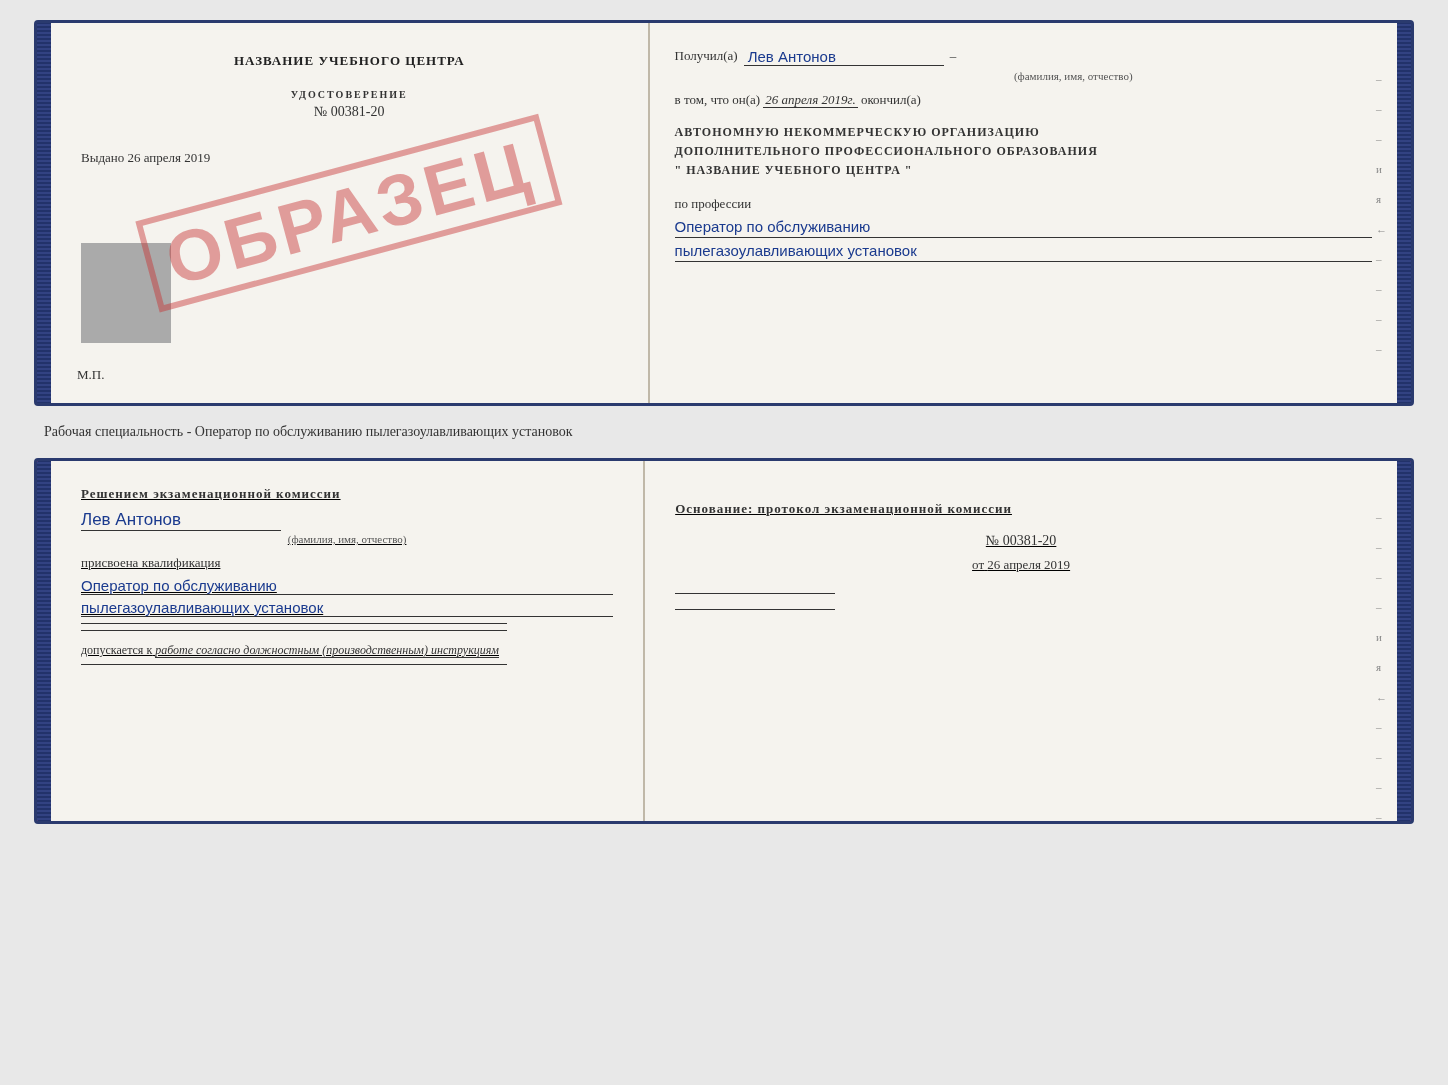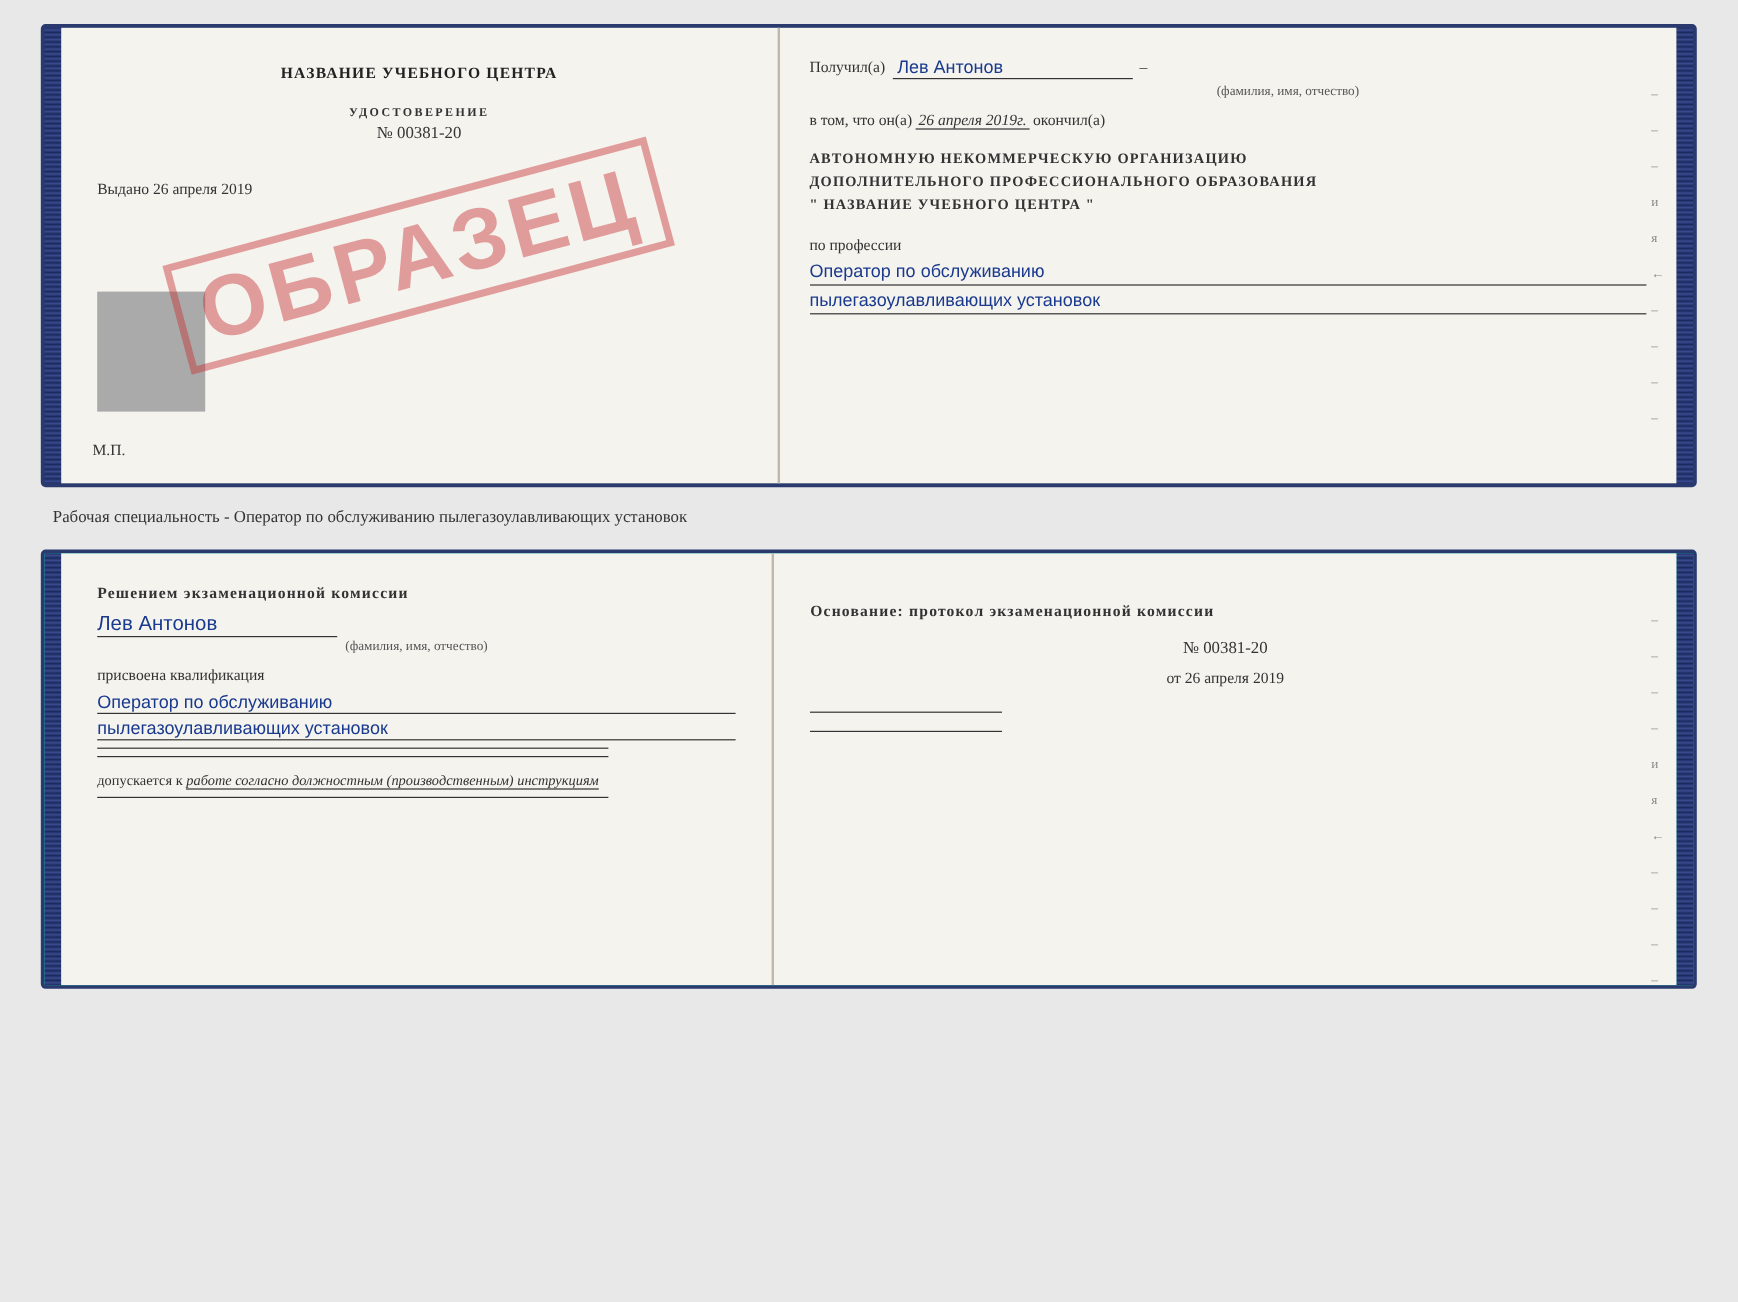--- a/index.html
+++ b/index.html
@@ -235,24 +235,25 @@
       font-size: 14px;
       color: #333;
       align-self: flex-start;
       padding: 0 10px;
     }
 
     
     .bottom-book {
       display: flex;
       width: 100%;
-      background: #14b8a6;
+      background: #ec4899;
       border: 3px solid #2a3a6e;
       border-radius: 4px;
       overflow: hidden;
+      text-decoration: underline;
     }
 
     .bottom-left-page {
       flex: 1;
       background: #f5f3ee;
       padding: 25px 30px 20px 30px;
       min-height: 360px;
       border-right: 2px solid #c0b8a8;
       position: relative;
     }

